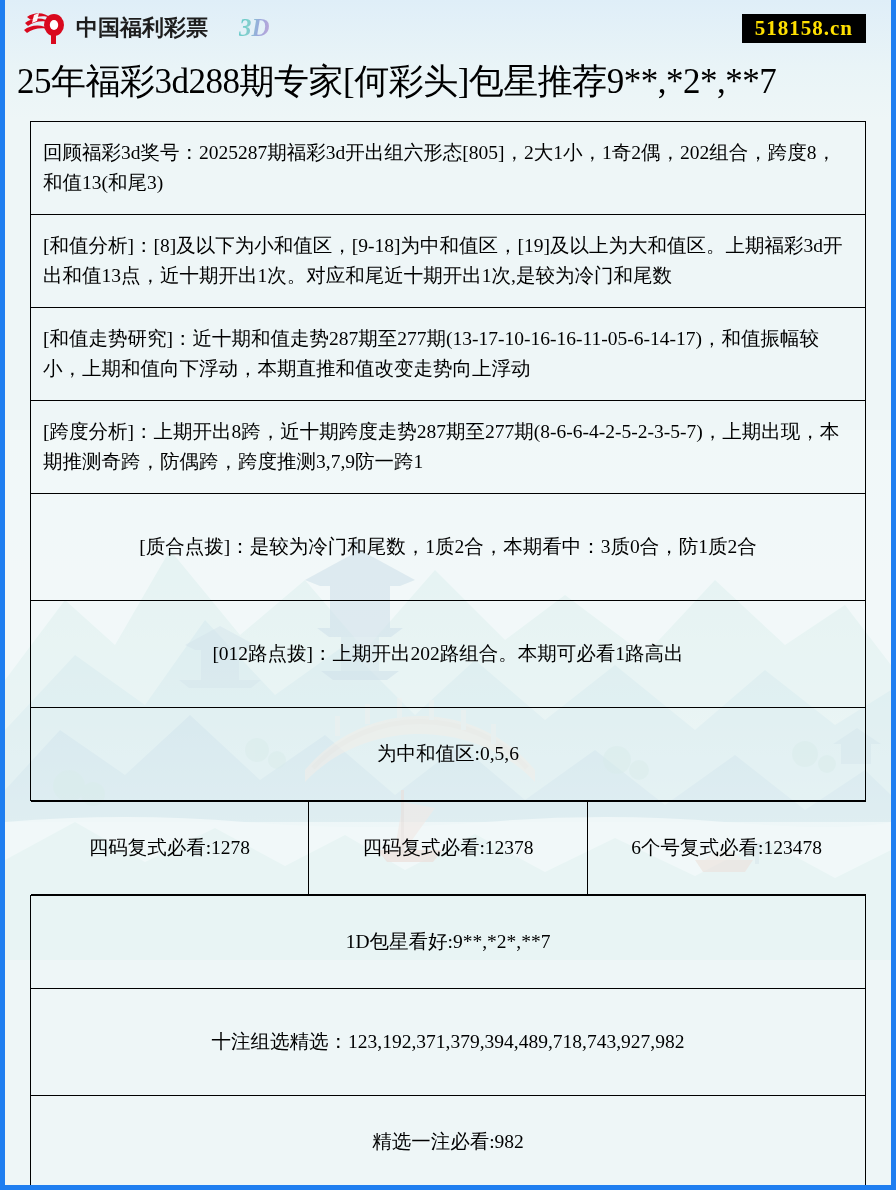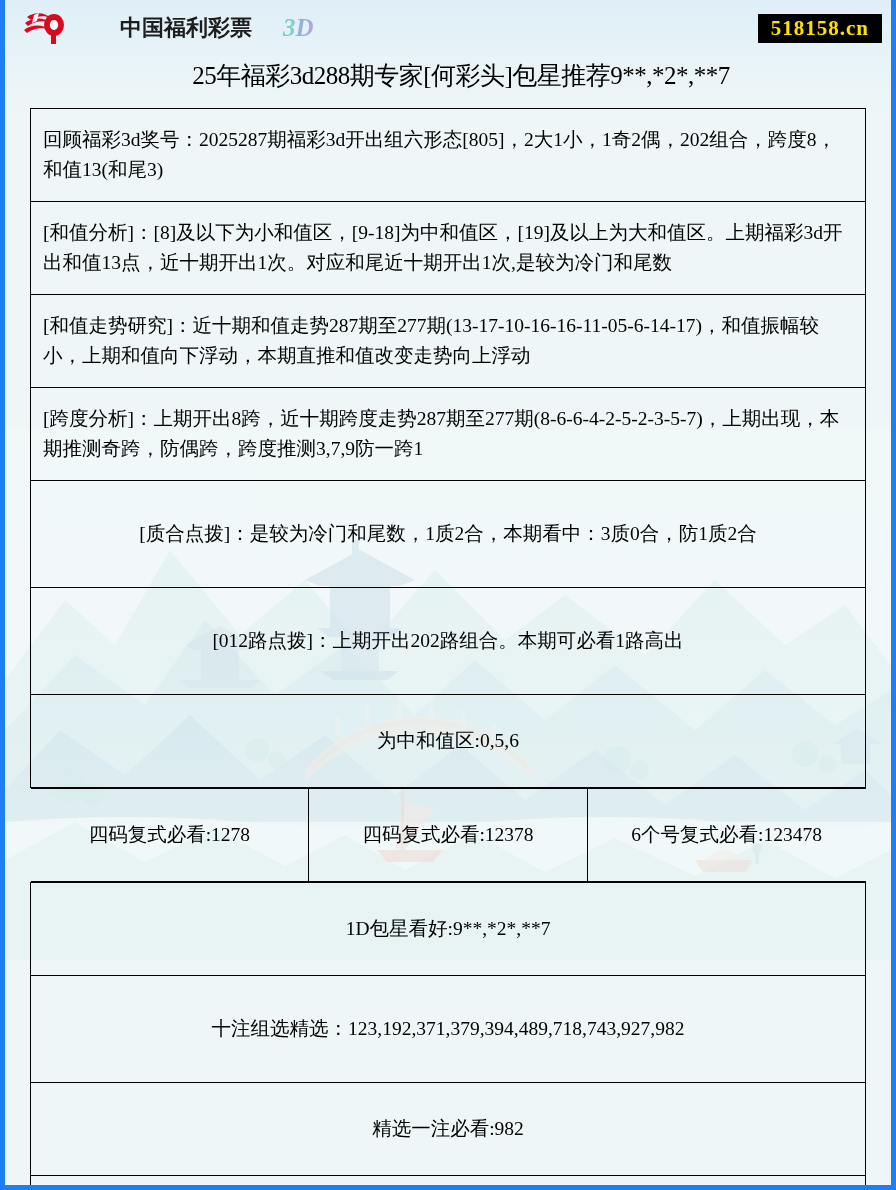--- a/index.html
+++ b/index.html
@@ -69,62 +69,60 @@
   }
   .logo-mark svg { display:block; }
   .logo-text {
     font-family: "Liberation Sans", sans-serif;
     font-weight: bold;
     font-size: 22px;
     letter-spacing: 0px;
     color: #1d1d1d;
     line-height: 1;
     white-space: nowrap;
-    margin-left: 44px;
   }
   .logo-3d {
     font-family: "Liberation Serif", serif;
     font-style: italic;
     font-weight: bold;
     font-size: 25px;
     margin-left: 22px;
     background: linear-gradient(100deg, #5cc6c9 0%, #7fd0cb 30%, #9aa8dd 62%, #c3a6d8 100%);
     -webkit-background-clip: text;
     background-clip: text;
     color: transparent;
     -webkit-text-fill-color: transparent;
   }
 
   .site-badge {
     position: absolute;
-    right: 9px;
+    right: 25px;
     top: 14px;
     background: #000000;
     color: #ffe000;
     font-family: "Liberation Serif", serif;
     font-size: 21px;
     font-weight: bold;
     letter-spacing: 1px;
     padding: 3px 13px 4px 13px;
     line-height: 1.05;
   }
 
   
   .title {
     position: relative;
     margin: 2px 0 0 0;
-    padding: 0 0 0 26px;
-    font-family: "Liberation Serif", serif;
-    font-size: 25px;
+    padding: 0 0 0 12px;
+    font-family: "Liberation Serif", serif;
+    font-size: 35px;
     font-weight: normal;
     color: #000000;
     line-height: 1.28;
     white-space: nowrap;
     letter-spacing: -0.5px;
-    text-align: center;
   }
 
   
   .tbl {
     position: relative;
     margin: 16px auto 0 auto;
     width: 836px;
     border-collapse: collapse;
     table-layout: fixed;
   }

